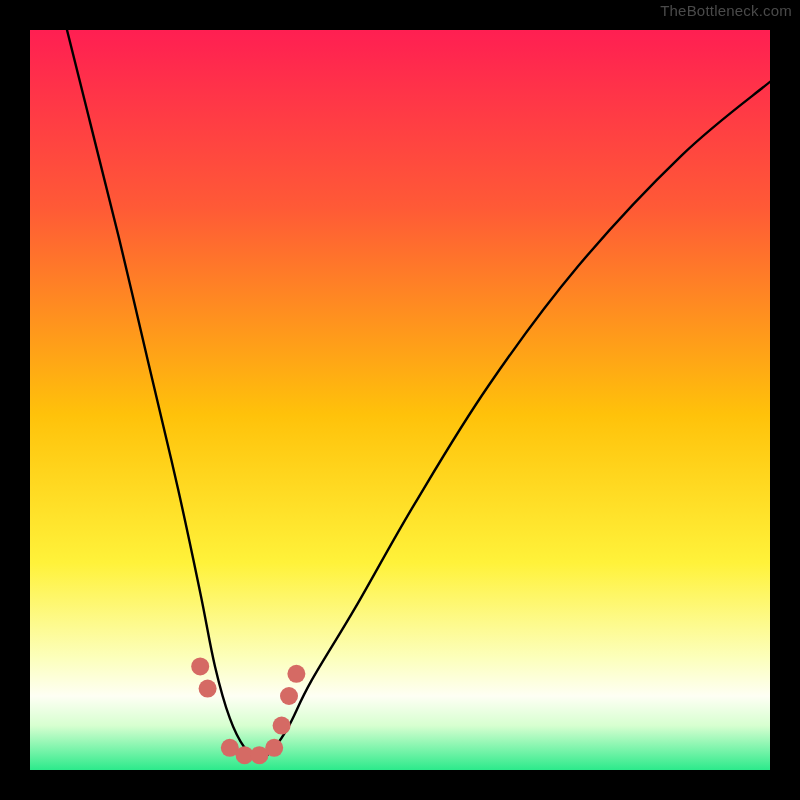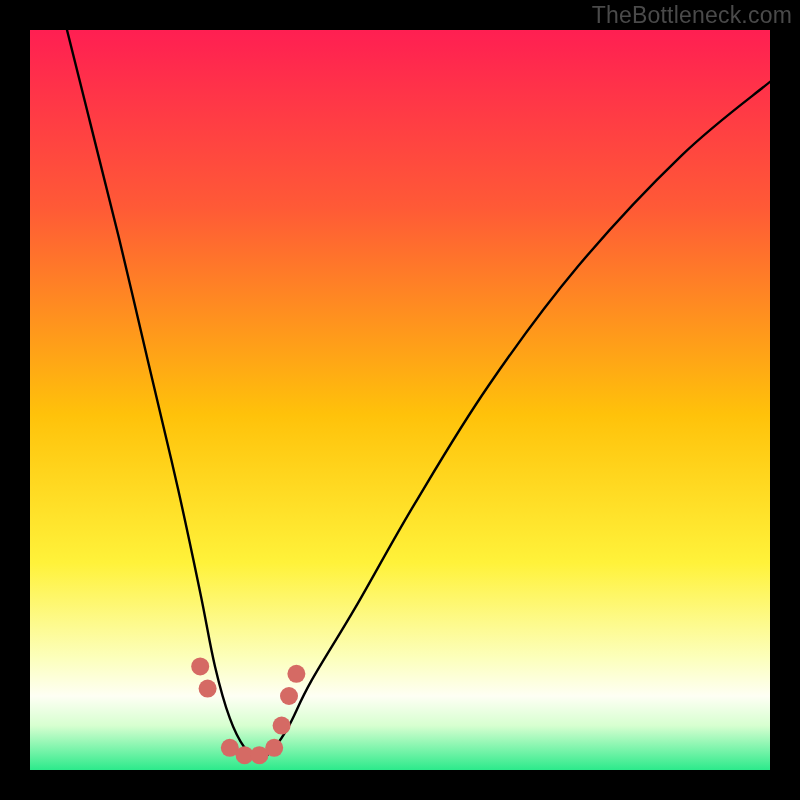--- a/index.html
+++ b/index.html
@@ -8,21 +8,21 @@
     position: relative;
     width: 800px;
     height: 800px;
     background: #000;
   }
   .watermark {
     position: absolute;
     top: 2px;
     right: 8px;
     font-family: Arial, Helvetica, sans-serif;
-    font-size: 23px;
+    font-size: 15px;
     color: #4a4a4a;
     letter-spacing: 0.2px;
     z-index: 10;
   }
   .plot-area {
     position: absolute;
     left: 30px;
     top: 30px;
     width: 740px;
     height: 740px;

